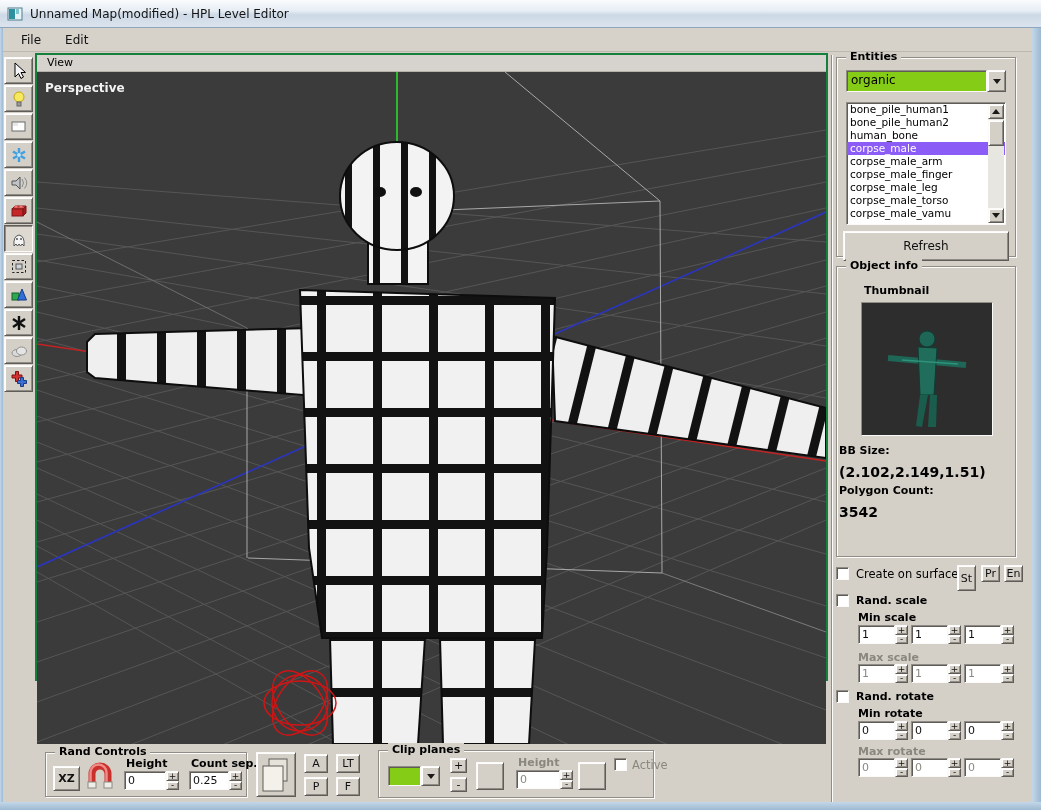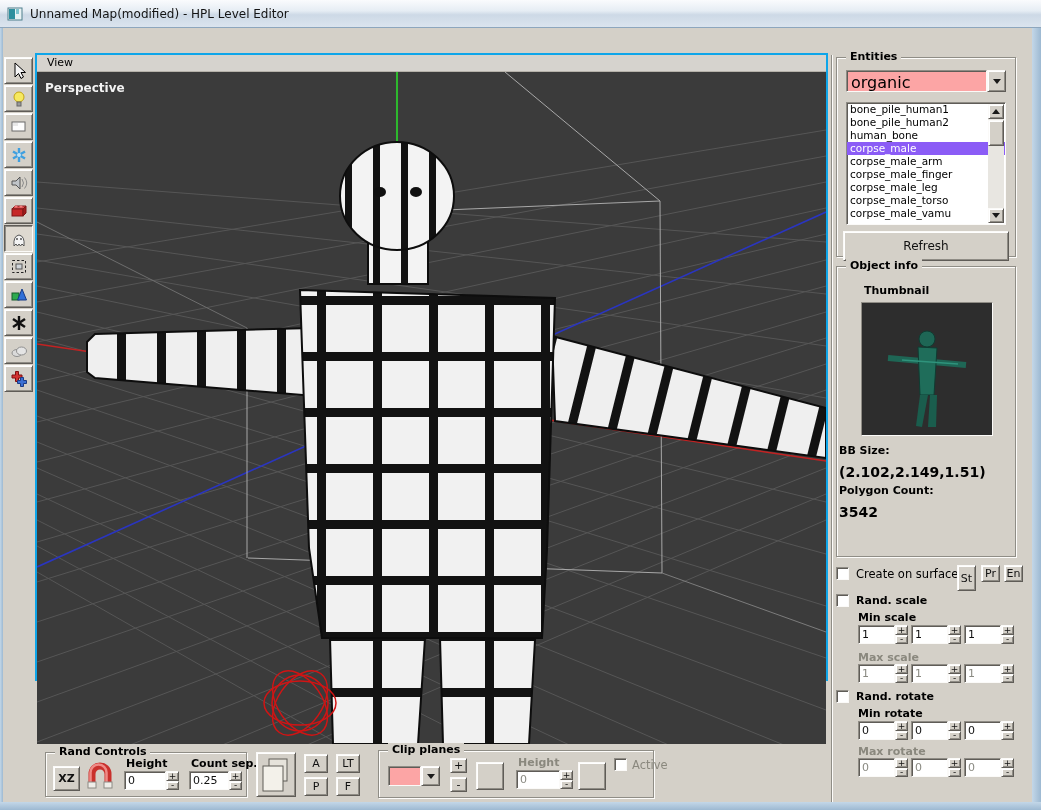--- a/index.html
+++ b/index.html
@@ -31,28 +31,28 @@
   .val{position:absolute;font-size:14px;font-weight:bold;color:#000}
   .sunken{background:#fff;border:1px solid;border-color:#8f8c85 #fbfaf8 #fbfaf8 #8f8c85;box-shadow:inset 1px 1px 0 #5f5c57}
   .spin{position:absolute;display:flex;height:19px}
   .spin .sf{background:#fff;border:1px solid;border-color:#8f8c85 #fbfaf8 #fbfaf8 #8f8c85;
     box-shadow:inset 1px 1px 0 #5f5c57;font-size:11px;padding:1px 3px;height:19px;color:#111}
   .spin.dim .sf{color:#8a8a82}
   .ud{display:flex;flex-direction:column;width:13px;height:19px}
   .ud .b{position:relative;flex:1;font-size:9px;line-height:6px;padding:0}
   .cb{position:absolute;width:13px;height:13px;background:#fff;border:1px solid;
     border-color:#8f8c85 #fbfaf8 #fbfaf8 #8f8c85;box-shadow:inset 1px 1px 0 #5f5c57}
-  .viewframe{position:absolute;left:35px;top:53px;width:793px;height:628px;border:2px solid #0ea5e9;background:#be185d}
+  .viewframe{position:absolute;left:35px;top:53px;width:793px;height:628px;border:2px solid #15803d;background:#be185d}
   .viewhead{height:17px;background:#d6d3ce;border-bottom:1px solid #b5b1a9;font-size:11px;color:#000;padding:1px 0 0 10px}
   .viewlabel{position:absolute;left:8px;top:26px;color:#f2f2f2;font-size:12px;font-weight:bold;z-index:5}
   .canvas{position:absolute;left:0;top:17px;width:789px;height:672px}
   .rightcol{position:absolute;left:832px;top:55px;width:190px;height:747px;background:#d4d0c8;border-left:1px solid #fdfcfa;box-shadow:-1px 0 0 #8f8d86}
   .combo{position:absolute;display:flex;height:22px}
-  .combo .cfield{flex:1;background:#fca5a5;border:1px solid;border-color:#8f8c85 #fbfaf8 #fbfaf8 #8f8c85;
-    box-shadow:inset 1px 1px 0 #5f5c57;font-size:16px;padding:2px 4px;color:#000}
+  .combo .cfield{flex:1;background:#84cc16;border:1px solid;border-color:#8f8c85 #fbfaf8 #fbfaf8 #8f8c85;
+    box-shadow:inset 1px 1px 0 #5f5c57;font-size:12px;padding:2px 4px;color:#000}
   .combo .cbtn{width:19px;position:relative}
   .arrow-dn{width:0;height:0;border-left:4px solid transparent;border-right:4px solid transparent;border-top:5px solid #1a1a1a}
   .arrow-up{width:0;height:0;border-left:4px solid transparent;border-right:4px solid transparent;border-bottom:5px solid #1a1a1a}
   .list{position:absolute;background:#fff;border:1px solid;border-color:#8f8c85 #fbfaf8 #fbfaf8 #8f8c85;box-shadow:inset 1px 1px 0 #5f5c57;overflow:hidden}
   .row{height:13px;font-size:10.5px;color:#000;padding:0 3px;white-space:nowrap}
   .row.sel{background:#8b5cf6;color:#fff}
   .sb{position:absolute;right:1px;top:1px;width:16px;bottom:1px;background:#e8e6e1}
   .sbbtn{position:absolute;left:0;width:16px;height:15px}
   .sbthumb{position:absolute;left:0;top:16px;width:16px;height:26px}
 </style>
@@ -84,20 +84,24 @@
           <rect x="2" y="2" width="8" height="7" fill="none" stroke="#2b3c4d" stroke-width="1.6"></rect>
         </svg>
     </div>
     <div class="winbtn close">
       <svg width="12" height="12">
           <path d="M2.5 2.5 L9.5 9.5 M9.5 2.5 L2.5 9.5" stroke="#fff" stroke-width="2"></path>
         </svg>
     </div>
   </div>
 
+  <div class="menubar">
+    <span class="menu-item">File</span>
+    <span class="menu-item">Edit</span>
+  </div>
 
   <div class="client"></div>
 
   <div class="btn tool" style="top:57px" aria-label="select">
     <svg width="20" height="20">
         <path d="M6 2 L6 16 L9.5 12.5 L12 17.5 L14.5 16 L12 11.5 L16.5 11.5 Z" fill="#f5f5f5" stroke="#000"></path>
       </svg>
   </div>
   <div class="btn tool" style="top:85px" aria-label="lights">
     <svg width="20" height="20">

